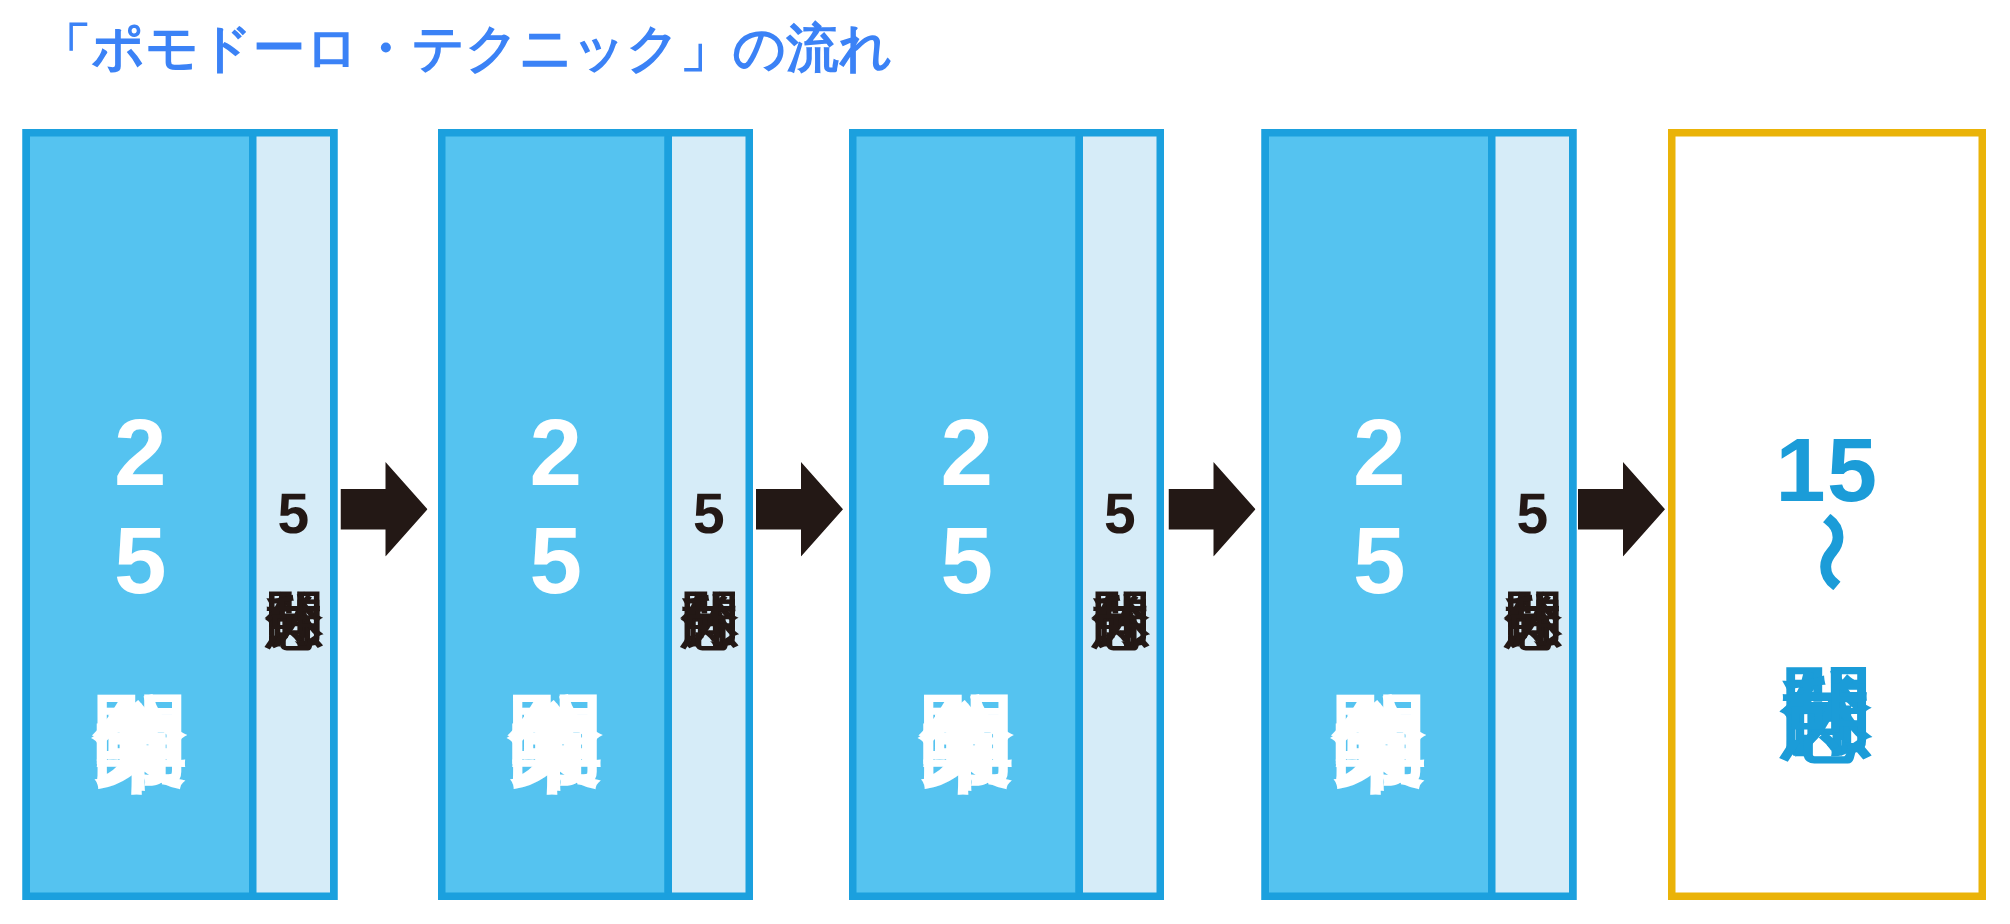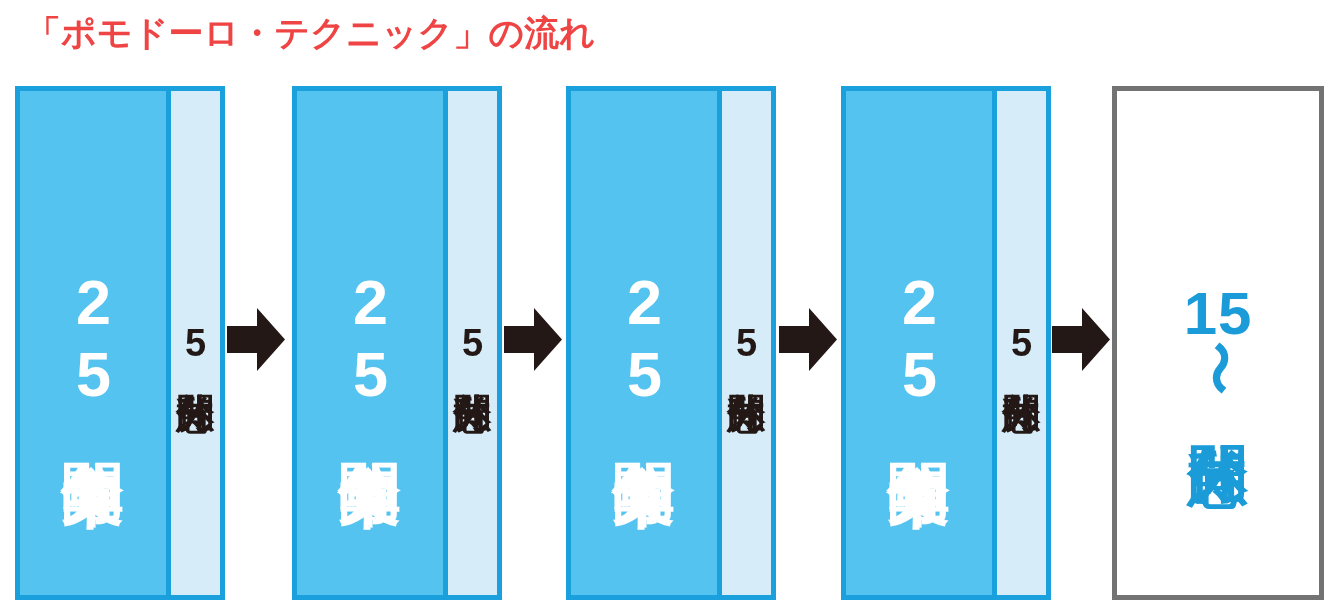--- a/index.html
+++ b/index.html
@@ -28,21 +28,21 @@
     background: #000000;
     color: #ffffff;
     font-size: 34px;
     font-weight: 700;
     line-height: 1;
     padding: 9px 10px 11px 10px;
     letter-spacing: 0px;
     white-space: nowrap;
   }
   #title-text {
-    color: #ef4444;
+    color: #3b82f6;
     font-size: 35px;
     font-weight: 700;
     margin-left: 18px;
     white-space: nowrap;
     line-height: 1;
   }
 
   
   #flow {
     position: absolute;
@@ -111,21 +111,21 @@
   .flow-arrow svg { display: block; }
 
   
   #final-box {
     position: absolute;
     top: 0;
     left: 1112px;
     width: 212px;
     height: 514px;
     box-sizing: border-box;
-    border: 5px solid #737373;
+    border: 5px solid #eab308;
     background: #ffffff;
     display: flex;
     align-items: center;
     justify-content: center;
   }
   #final-stack {
     display: flex;
     flex-direction: column;
     align-items: center;
     color: #1B9CD8;

